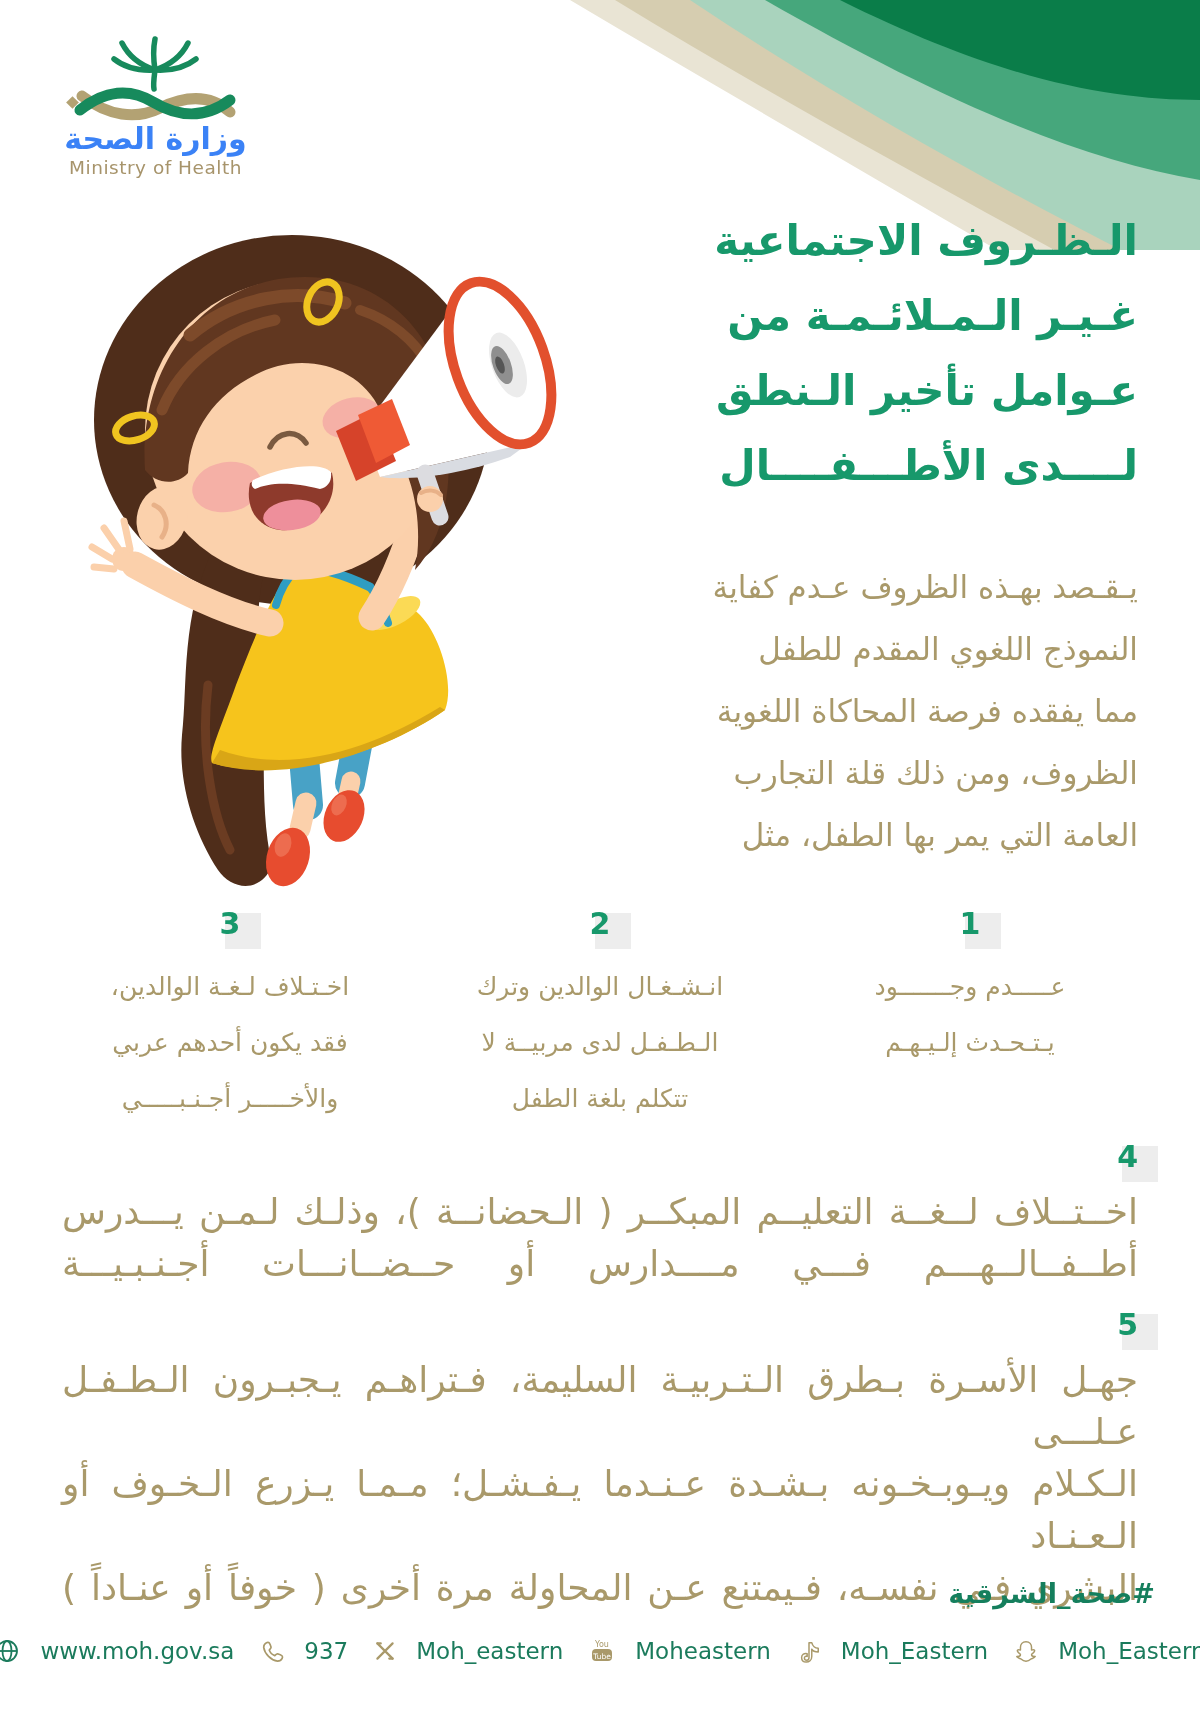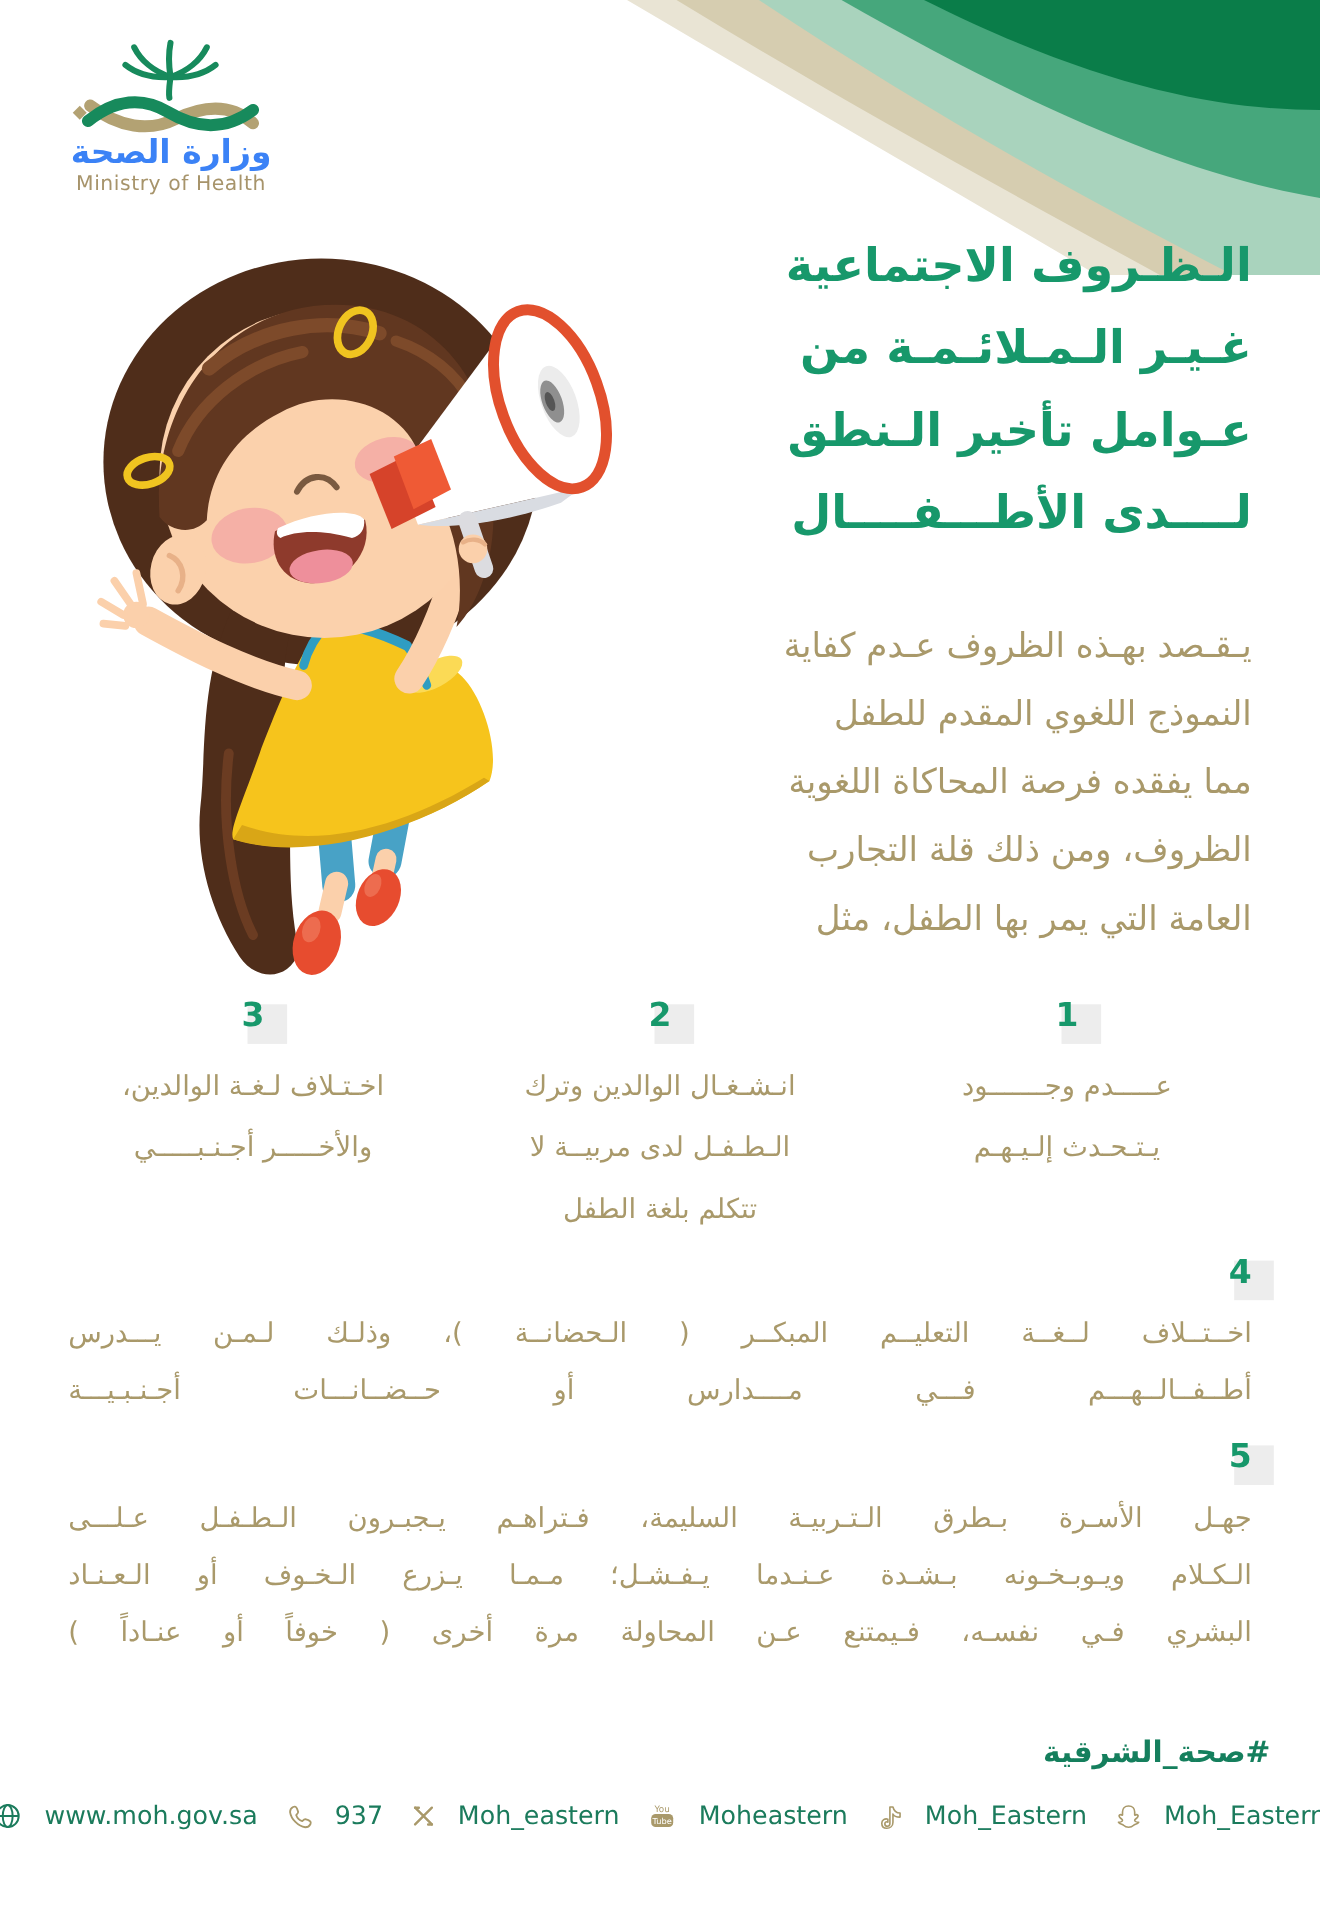--- a/index.html
+++ b/index.html
@@ -25,21 +25,21 @@
   
   .columns{top:905px;left:62px;right:62px;display:grid;grid-template-columns:1fr 1fr 1fr;gap:34px;direction:rtl;}
   .col{text-align:center;}
   .num{display:inline-block;position:relative;z-index:0;color:#17986b;font-weight:bold;font-size:30px;line-height:38px;margin-bottom:16px;}
   .num::before{content:"";position:absolute;left:5px;top:8px;width:36px;height:36px;background:#ededed;z-index:-1;}
   .col-line{color:#a9996a;font-size:25px;line-height:56px;white-space:nowrap;}
   
   .item{left:62px;right:62px;direction:rtl;}
   .item-num-row{text-align:right;padding-left:0;margin-bottom:10px;}
   .item-num-row .num{margin-left:42px;margin-bottom:0;}
-  .item-line{color:#a9996a;font-size:25px;line-height:52px;text-align:justify;text-align-last:justify;}
+  .item-line{color:#a9996a;font-size:36px;line-height:52px;text-align:justify;text-align-last:justify;}
   .item4{top:1138px;}
   .item5{top:1306px;}
   
   .hashtag{top:1578px;right:45px;direction:rtl;color:#157f5d;font-weight:bold;font-size:27px;}
   .footer{top:1636px;left:0;right:0;display:flex;justify-content:center;align-items:center;gap:13px;}
   .f-item{display:flex;align-items:center;gap:20px;color:#1b7b5c;font-size:23px;}
   .sep{width:1.5px;height:30px;background:#bcae86;}
   .icn{display:block;}
 </style>
 </head>
@@ -161,20 +161,21 @@
   </div>
   <div class="col">
     <div class="num">2</div>
     <div class="col-line">انـشـغـال الوالدين وترك</div>
     <div class="col-line">الـطـفـل لدى مربيــة لا</div>
     <div class="col-line">تتكلم بلغة الطفل</div>
   </div>
   <div class="col">
     <div class="num">3</div>
     <div class="col-line">اخـتـلاف لـغـة الوالدين،</div>
+    <div class="col-line">فقد يكون أحدهم عربي</div>
     <div class="col-line">والأخـــــر أجـنـبـــــي</div>
   </div>
 </div>
 
 <div class="abs item item4">
   <div class="item-num-row">
     <span class="num">4</span>
   </div>
   <div class="item-line">اخــتــلاف لــغــة التعليــم المبكــر ( الـحضانــة )، وذلـك لـمـن يـــدرس</div>
   <div class="item-line">أطــفــالــهـــم فـــي مــــدارس أو حــضــانـــات أجـنـبـيـــة</div>

